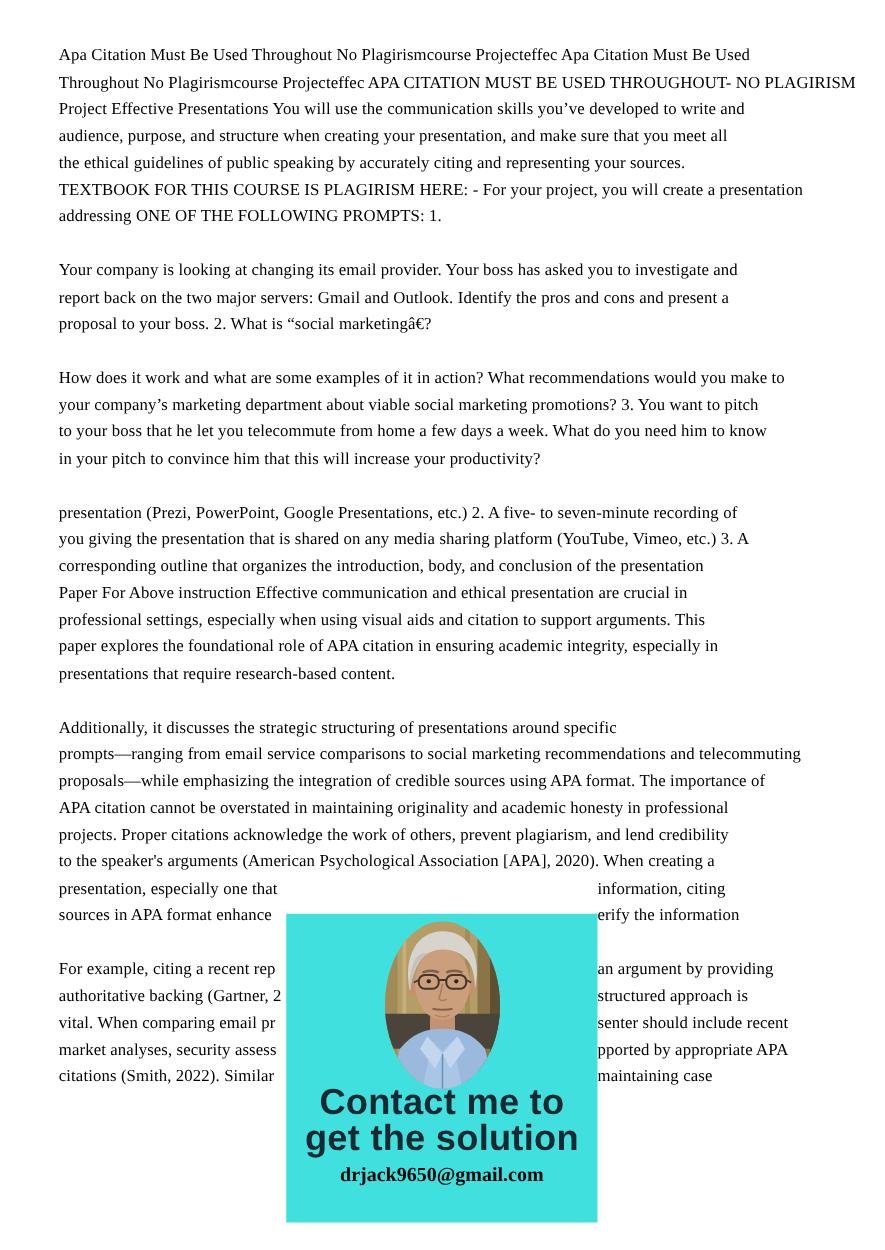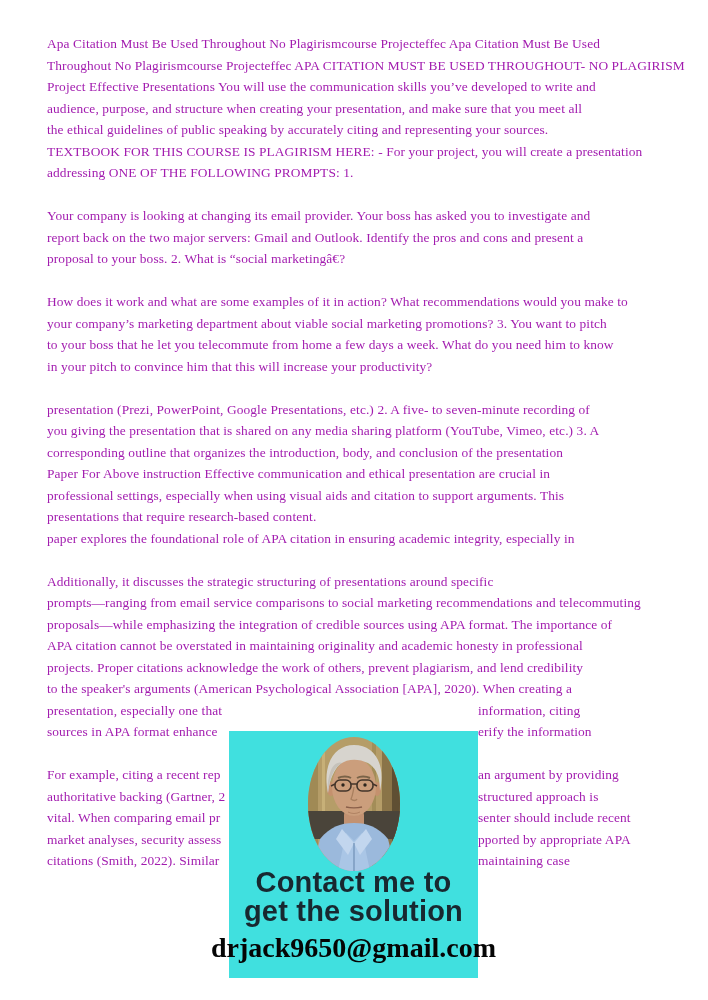--- a/index.html
+++ b/index.html
@@ -54,31 +54,31 @@
     font-weight: bold;
     font-size: 29px;
     line-height: 29px;
     text-align: center;
     margin-top: -3px;
     letter-spacing: 0.2px;
   }
   .email {
     font-family: "Liberation Serif", serif;
     font-weight: bold;
-    font-size: 28px;
+    font-size: 16px;
     margin-top: 6px;
     text-align: center;
   }
 </style>
 </head>
 <body>
 
 <div class="page" style="background: rgb(255, 255, 255);">
 
-  <div class="doc" style="color: #a21caf;">
+  <div class="doc" style="color: #000000;">
       <div class="line"><span>Apa Citation Must Be Used Throughout No Plagirismcourse Projecteffec Apa Citation Must Be Used</span></div>
       <div class="line"><span>Throughout No Plagirismcourse Projecteffec APA CITATION MUST BE USED THROUGHOUT- NO PLAGIRISM</span></div>
       <div class="line"><span>Project Effective Presentations You will use the communication skills you’ve developed to write and</span></div>
       <div class="line"><span>audience, purpose, and structure when creating your presentation, and make sure that you meet all</span></div>
       <div class="line"><span>the ethical guidelines of public speaking by accurately citing and representing your sources.</span></div>
       <div class="line"><span>TEXTBOOK FOR THIS COURSE IS PLAGIRISM HERE: - For your project, you will create a presentation</span></div>
       <div class="line"><span>addressing ONE OF THE FOLLOWING PROMPTS: 1.</span></div>
       <div class="line"><span></span></div>
       <div class="line"><span>Your company is looking at changing its email provider. Your boss has asked you to investigate and</span></div>
       <div class="line"><span>report back on the two major servers: Gmail and Outlook. Identify the pros and cons and present a</span></div>
@@ -87,22 +87,22 @@
       <div class="line"><span>How does it work and what are some examples of it in action? What recommendations would you make to</span></div>
       <div class="line"><span>your company’s marketing department about viable social marketing promotions? 3. You want to pitch</span></div>
       <div class="line"><span>to your boss that he let you telecommute from home a few days a week. What do you need him to know</span></div>
       <div class="line"><span>in your pitch to convince him that this will increase your productivity?</span></div>
       <div class="line"><span></span></div>
       <div class="line"><span>presentation (Prezi, PowerPoint, Google Presentations, etc.) 2. A five- to seven-minute recording of</span></div>
       <div class="line"><span>you giving the presentation that is shared on any media sharing platform (YouTube, Vimeo, etc.) 3. A</span></div>
       <div class="line"><span>corresponding outline that organizes the introduction, body, and conclusion of the presentation</span></div>
       <div class="line"><span>Paper For Above instruction Effective communication and ethical presentation are crucial in</span></div>
       <div class="line"><span>professional settings, especially when using visual aids and citation to support arguments. This</span></div>
+      <div class="line"><span>paper explores the foundational role of APA citation in ensuring academic integrity, especially in</span></div>
       <div class="line"><span>presentations that require research-based content.</span></div>
-      <div class="line"><span>paper explores the foundational role of APA citation in ensuring academic integrity, especially in</span></div>
       <div class="line"><span></span></div>
       <div class="line"><span>Additionally, it discusses the strategic structuring of presentations around specific</span></div>
       <div class="line"><span>prompts—ranging from email service comparisons to social marketing recommendations and telecommuting</span></div>
       <div class="line"><span>proposals—while emphasizing the integration of credible sources using APA format. The importance of</span></div>
       <div class="line"><span>APA citation cannot be overstated in maintaining originality and academic honesty in professional</span></div>
       <div class="line"><span>projects. Proper citations acknowledge the work of others, prevent plagiarism, and lend credibility</span></div>
       <div class="line"><span>to the speaker's arguments (American Psychological Association [APA], 2020). When creating a</span></div>
       <div class="line"><span>presentation, especially one that</span><span class="rfrag">information, citing</span></div>
       <div class="line"><span>sources in APA format enhance</span><span class="rfrag">erify the information</span></div>
       <div class="line"><span></span></div>

